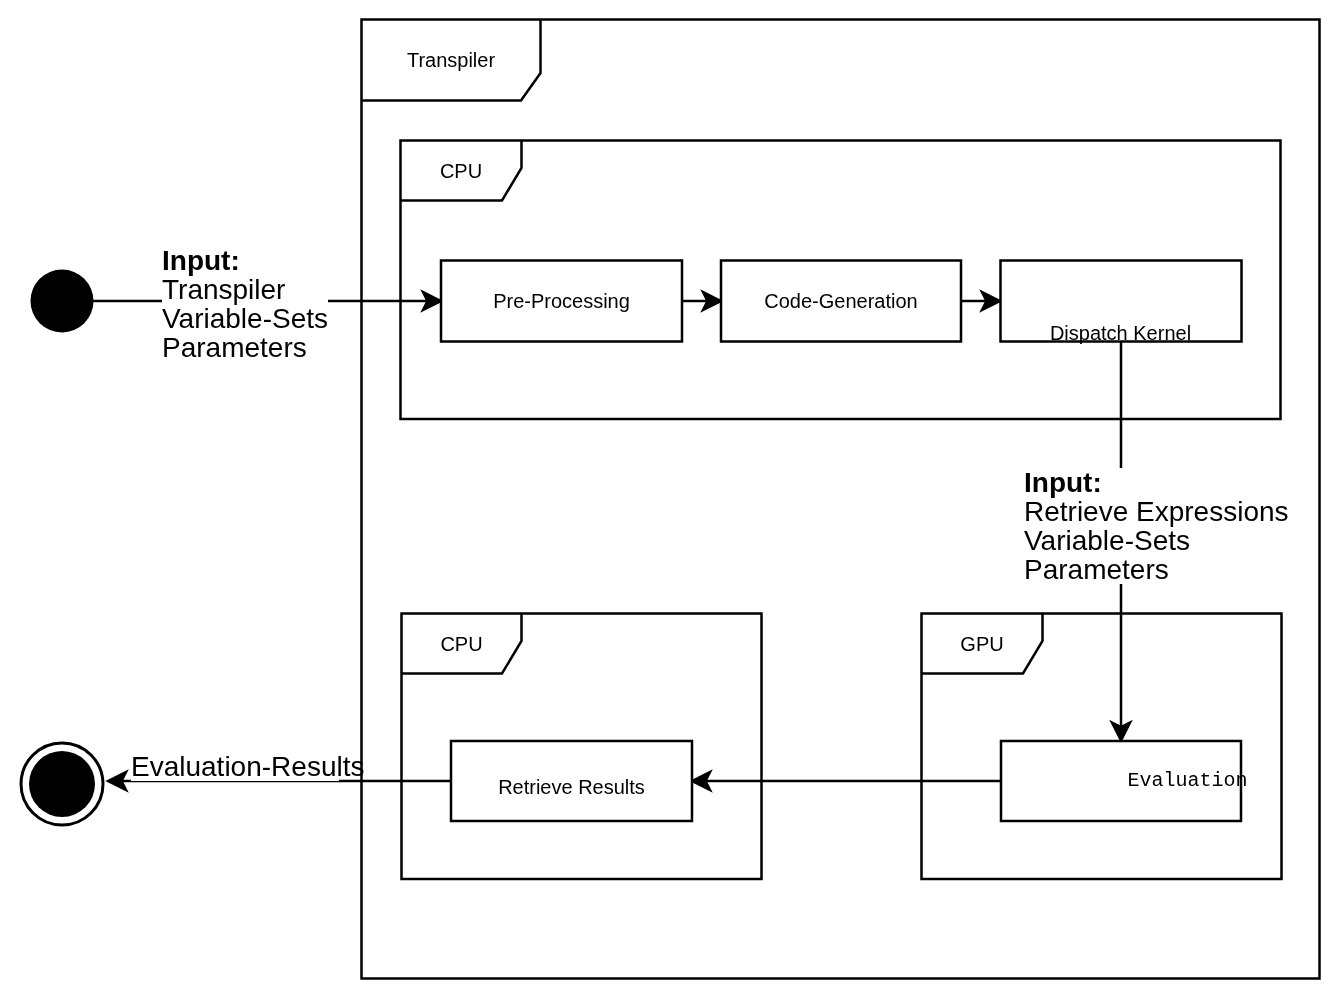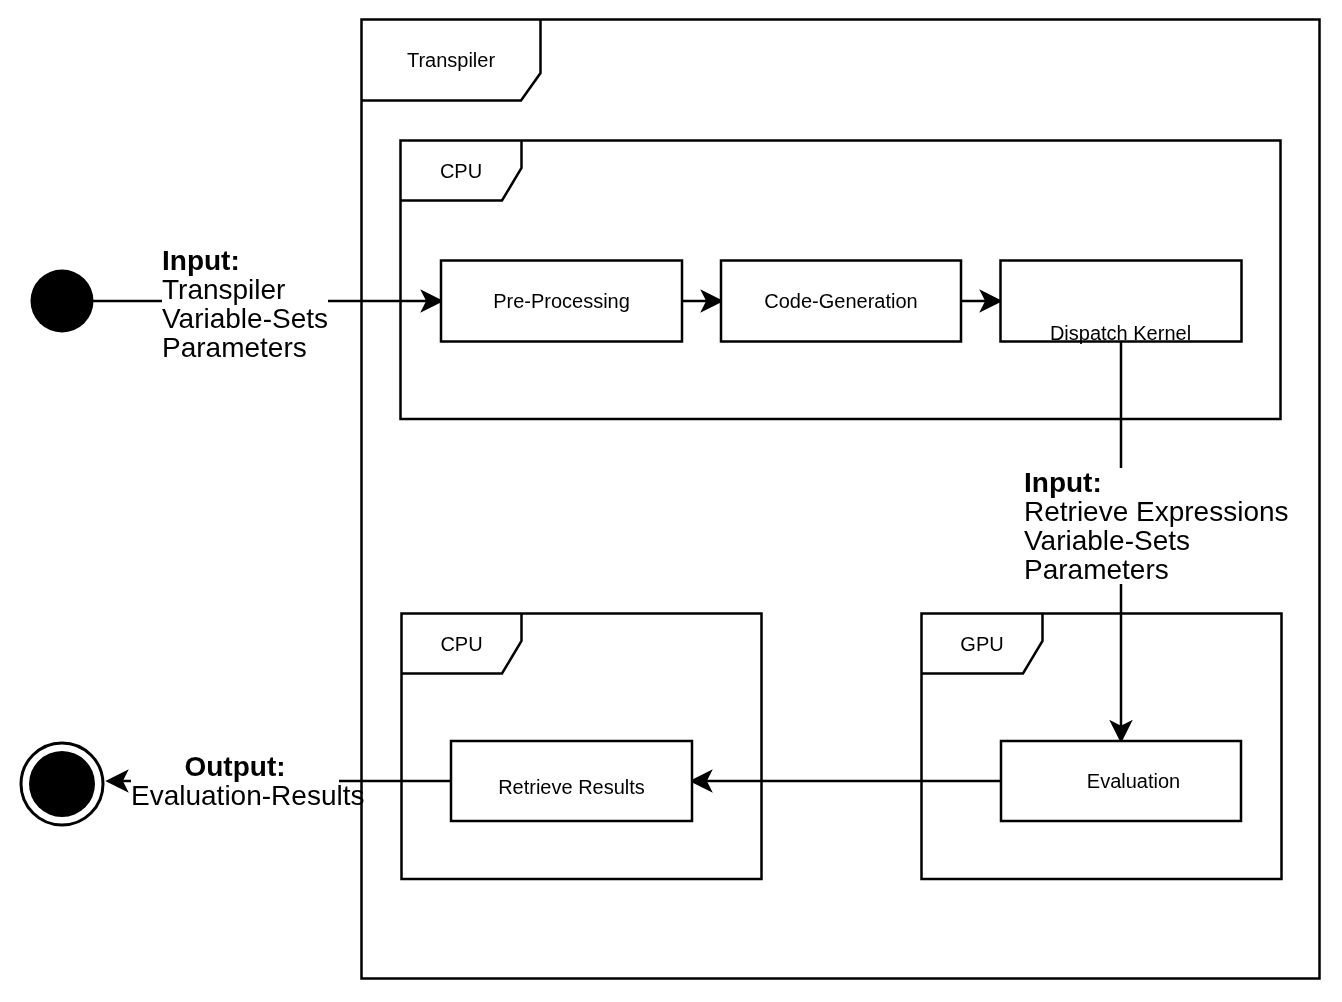--- a/index.html
+++ b/index.html
@@ -73,35 +73,34 @@
   </svg>
 
   <div class="lbl" style="left:362px; top:20px;  width:178px; height:80px;">Transpiler</div>
   <div class="lbl" style="left:401px; top:141px; width:120px; height:59px;">CPU</div>
   <div class="lbl" style="left:402px; top:614px; width:119px; height:59px;">CPU</div>
   <div class="lbl" style="left:922px; top:614px; width:120px; height:59px;text-align:right;">GPU</div>
 
   <div class="lbl" style="left:441px;  top:260px; width:241px; height:81px;">Pre-Processing</div>
   <div class="lbl" style="left:721px;  top:260px; width:240px; height:81px;">Code-Generation</div>
   <div class="lbl" style="left:1000px; top:260px; width:241px; height:81px;margin-top:32px;">Dispatch Kernel</div>
-  <div class="lbl" style="left:1005px; top:741px; width:257px; height:80px;">Evaluation</div>
+  <div class="lbl" style="left:1059px; top:741px; width:257px; height:80px;font-family:Liberation Mono, monospace;">Evaluation</div>
   <div class="lbl" style="left:451px;  top:741px; width:241px; height:80px;margin-top:6px;">Retrieve Results</div>
 
   <div class="note" style="left:162px; top:246px;">
     <div class="t">Input:</div>
     <div>Transpiler</div>
     <div>Variable-Sets</div>
     <div>Parameters</div>
   </div>
 
   <div class="note" style="left:1024px; top:468px;">
     <div class="t">Input:</div>
     <div>Retrieve Expressions</div>
     <div>Variable-Sets</div>
     <div>Parameters</div>
   </div>
 
   <div class="note center" style="left:131px; top:752px; width:208px;">
-    <div class="t">Output:</div>
     <div>Evaluation-Results</div>
   </div>
 
 </div>
 
 </body></html>

